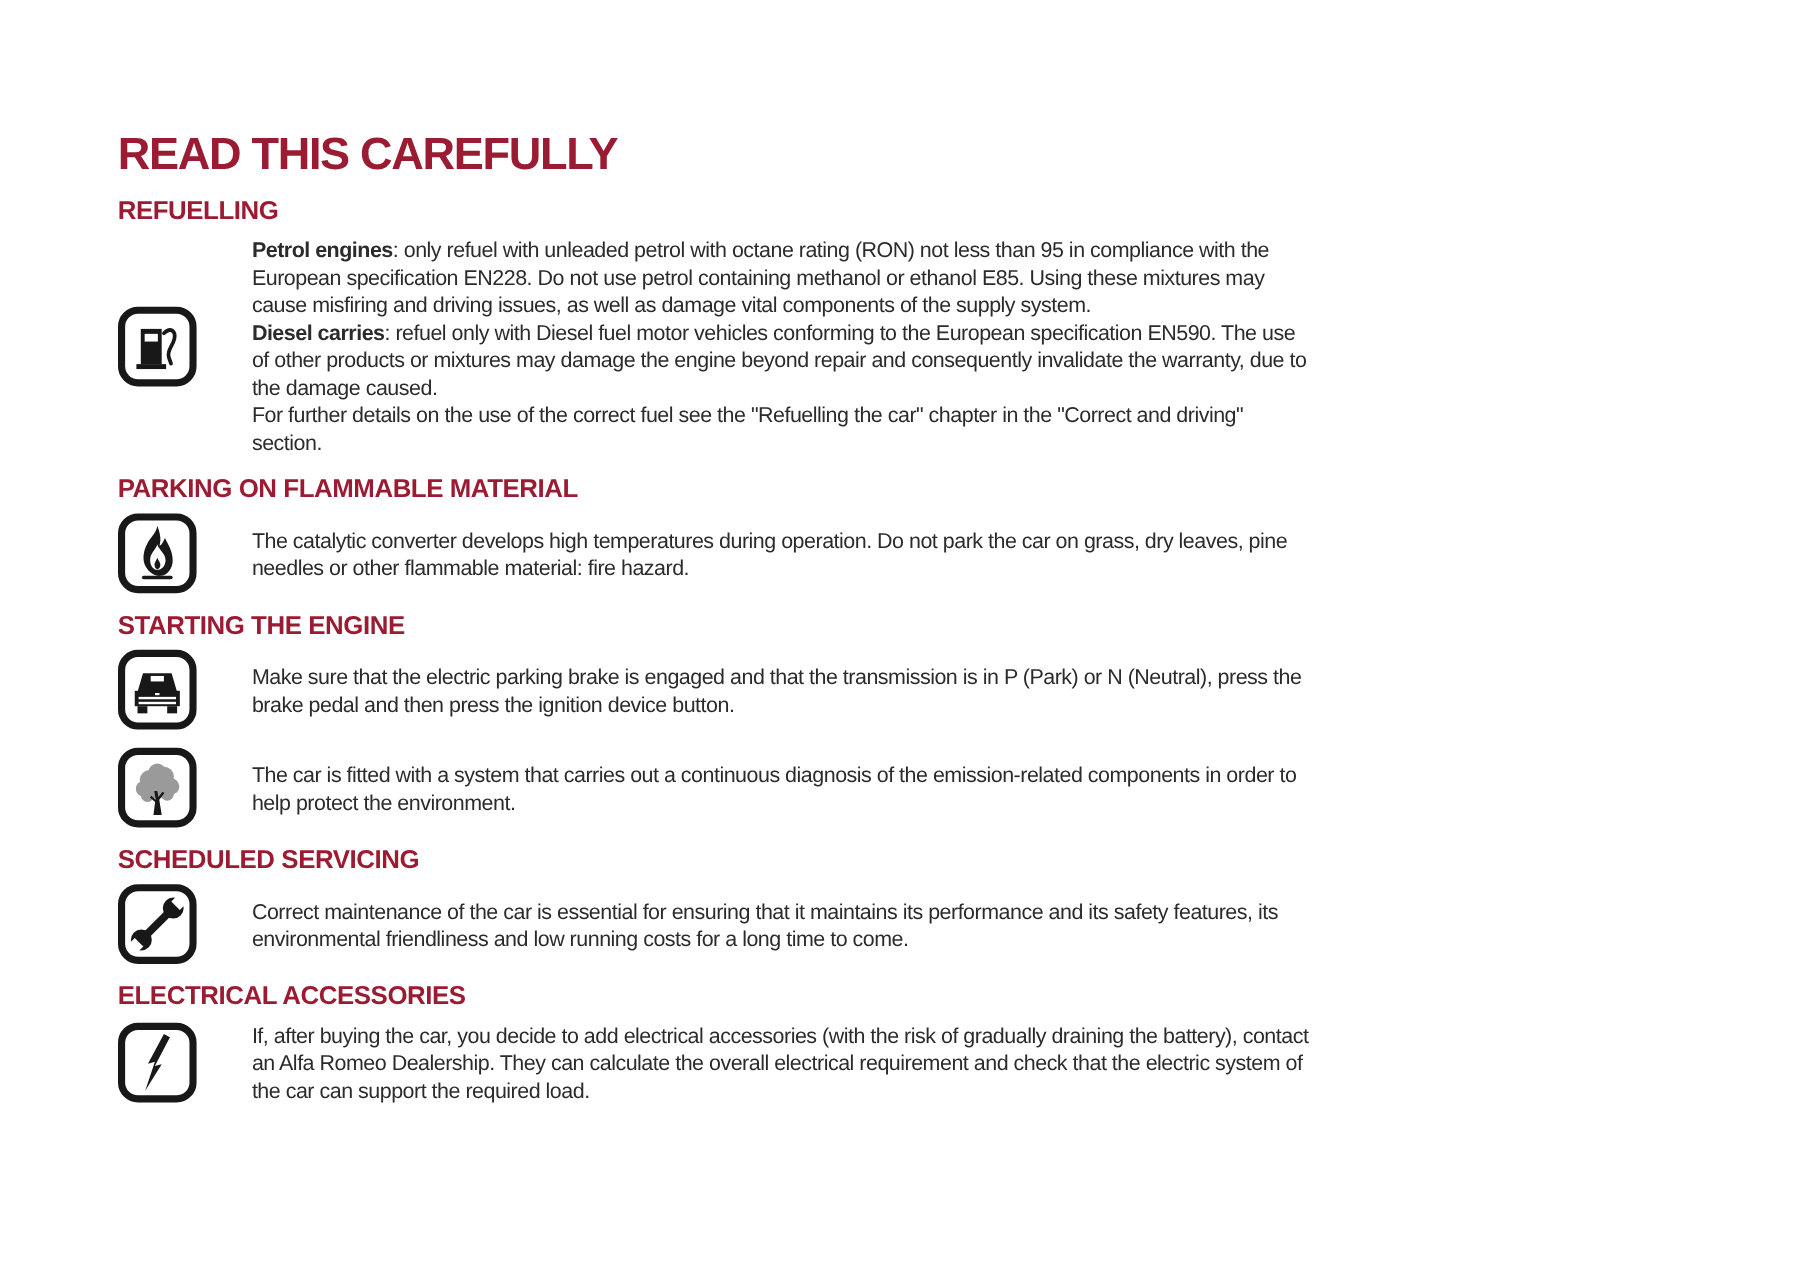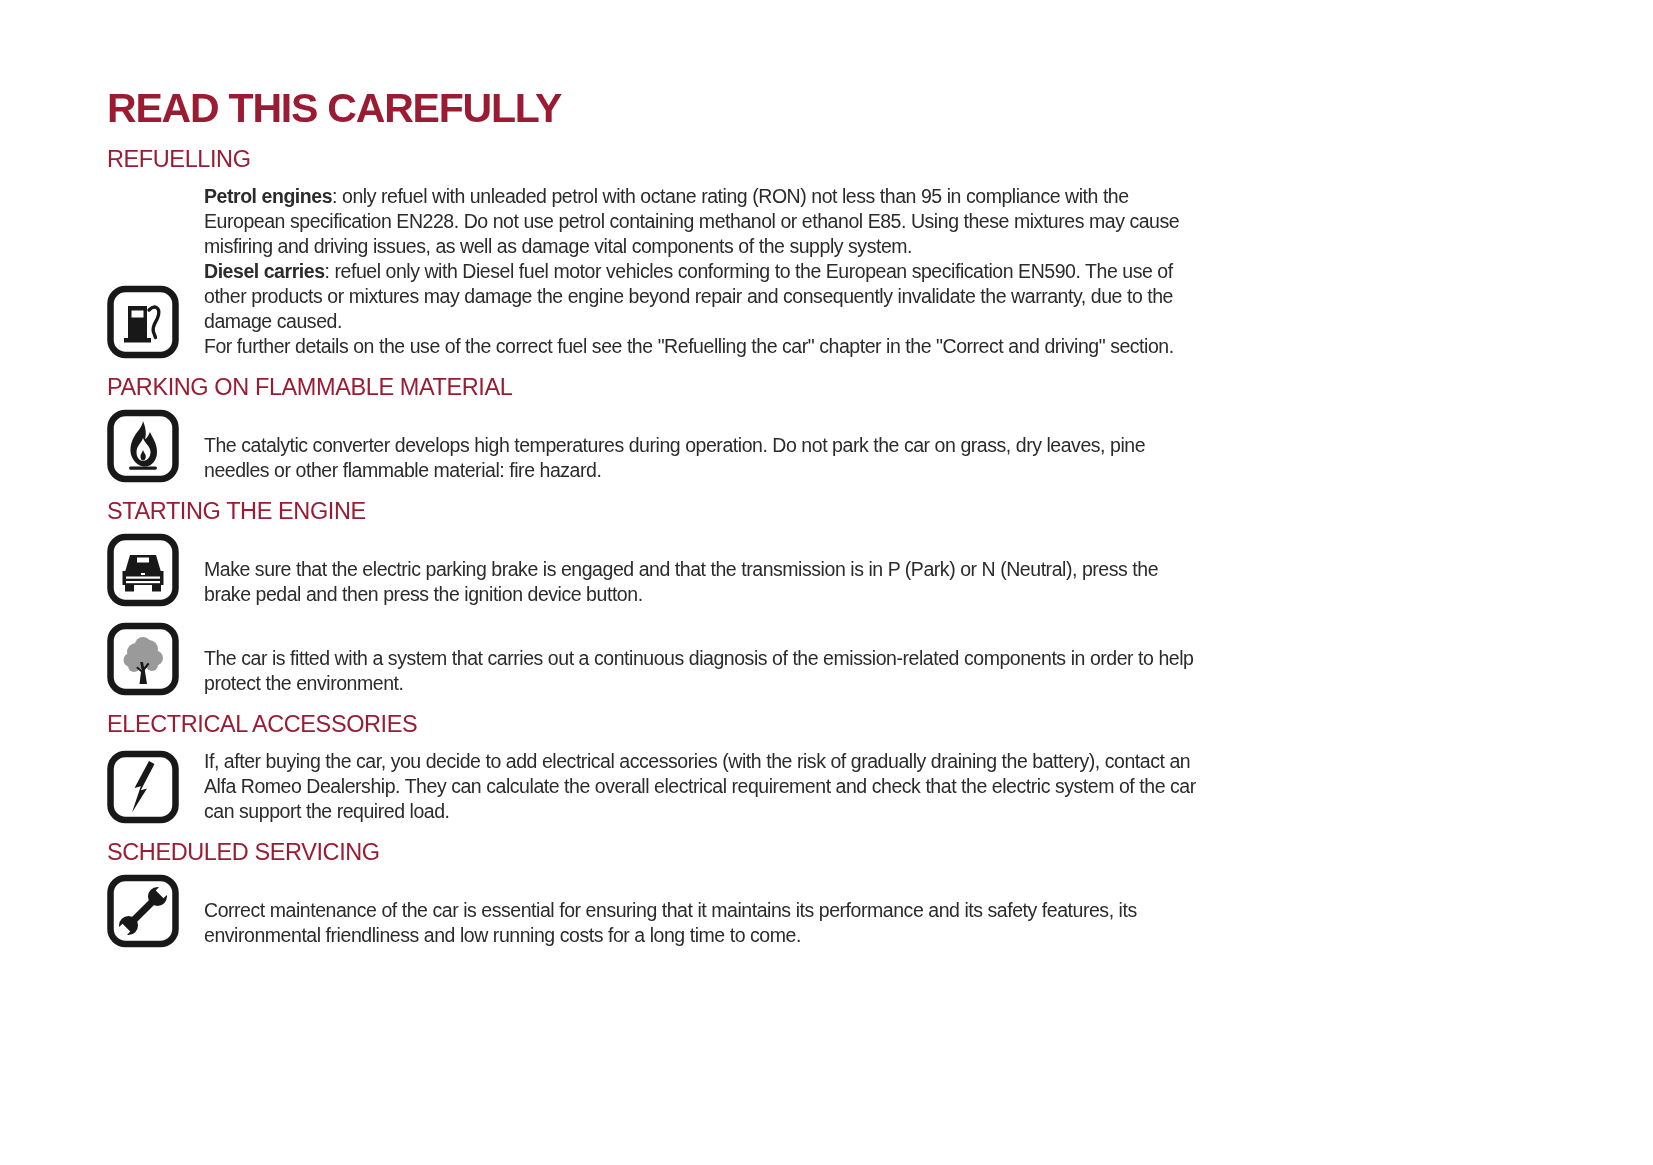--- a/index.html
+++ b/index.html
@@ -5,42 +5,42 @@
   html,body { margin:0; padding:0; background:#ffffff; }
   body {
     width:1653px; height:1165px;
     font-family:"Liberation Sans", sans-serif;
     color:#2b2b2b;
     overflow:hidden;
   }
   .page {
     box-sizing:border-box;
     width:1347px; height:1165px;
-    padding:86px 150px 0 107px;
+    padding:118px 150px 0 107px;
     background:#ffffff;
   }
   .doc-title {
     margin:0 0 16px 0;
     font-size:41px;
     font-weight:bold;
     letter-spacing:-1.2px;
     color:#9b1c32;
     line-height:1.08;
   }
   .section { margin-top:15px; }
   .section:first-of-type { margin-top:0; }
   .section-heading {
     margin:0 0 8px 0;
     font-size:23.5px;
-    font-weight:normal;
+    font-weight:bold;
     letter-spacing:-0.4px;
     color:#9b1c32;
     line-height:1.15;
   }
-  .section-body { display:flex; align-items:flex-end; }
+  .section-body { display:flex; align-items:center;gap:25px; }
   .icon-box {
     flex:0 0 auto;
     width:72px; height:74px;
     margin-right:25px;
   }
   .icon-box svg { display:block; }
   .text-col {
     padding-top:3px;
     max-width:1280px;
     font-size:19.5px;
@@ -136,48 +136,48 @@
           <path d="M32.5 62 L40 62 L37.8 48 L42.5 42 L40.8 40.8 L37 45.5 L36 40 L33.2 40 L34.6 48 L30.5 44.5 L29.2 46 L34 50 Z" fill="#181818"></path>
         </svg>
       </span>
       <div class="text-col">
         <p><span>The car is fitted with a system that carries out a continuous diagnosis of the emission-related components in order to help protect the environment.</span></p>
       </div>
     </div>
   </div>
 
   <div class="section">
-    <h2 class="section-heading">ELECTRICAL ACCESSORIES</h2>
-    <div class="section-body">
-      <span class="icon-box">
-        <svg viewBox="0 0 72 74" width="72" height="74" aria-hidden="true">
-          <rect x="3.5" y="4" width="65" height="66" rx="15" fill="#fff" stroke="#181818" stroke-width="6.5"></rect>
-          <polygon points="42,11 27.5,38 33.8,36.2 25,62.5 40,38.5 33.8,40.2 47.5,14" fill="#181818"></polygon>
-        </svg>
-      </span>
-      <div class="text-col">
-        <p><span>If, after buying the car, you decide to add electrical accessories (with the risk of gradually draining the battery), contact an Alfa Romeo Dealership. They can calculate the overall electrical requirement and check that the electric system of the car can support the required load.</span></p>
-      </div>
-    </div>
-  </div>
-
-  <div class="section">
     <h2 class="section-heading">SCHEDULED SERVICING</h2>
     <div class="section-body">
       <span class="icon-box">
         <svg viewBox="0 0 72 74" width="72" height="74" aria-hidden="true">
           <rect x="3.5" y="4" width="65" height="66" rx="15" fill="#fff" stroke="#181818" stroke-width="6.5"></rect>
           <g transform="rotate(45 36 37)">
             <rect x="32.5" y="16" width="7" height="42" fill="#181818"></rect>
             <circle cx="36" cy="16.5" r="9.5" fill="#181818"></circle>
             <rect x="30.5" y="2" width="11" height="11.5" fill="#fff"></rect>
             <circle cx="36" cy="57.5" r="9.5" fill="#181818"></circle>
             <rect x="30.5" y="60.5" width="11" height="11.5" fill="#fff"></rect>
           </g>
         </svg>
       </span>
       <div class="text-col">
         <p><span>Correct maintenance of the car is essential for ensuring that it maintains its performance and its safety features, its environmental friendliness and low running costs for a long time to come.</span></p>
       </div>
     </div>
   </div>
 
+  <div class="section">
+    <h2 class="section-heading">ELECTRICAL ACCESSORIES</h2>
+    <div class="section-body">
+      <span class="icon-box">
+        <svg viewBox="0 0 72 74" width="72" height="74" aria-hidden="true">
+          <rect x="3.5" y="4" width="65" height="66" rx="15" fill="#fff" stroke="#181818" stroke-width="6.5"></rect>
+          <polygon points="42,11 27.5,38 33.8,36.2 25,62.5 40,38.5 33.8,40.2 47.5,14" fill="#181818"></polygon>
+        </svg>
+      </span>
+      <div class="text-col">
+        <p><span>If, after buying the car, you decide to add electrical accessories (with the risk of gradually draining the battery), contact an Alfa Romeo Dealership. They can calculate the overall electrical requirement and check that the electric system of the car can support the required load.</span></p>
+      </div>
+    </div>
+  </div>
+
 </div>
 
 </body></html>

